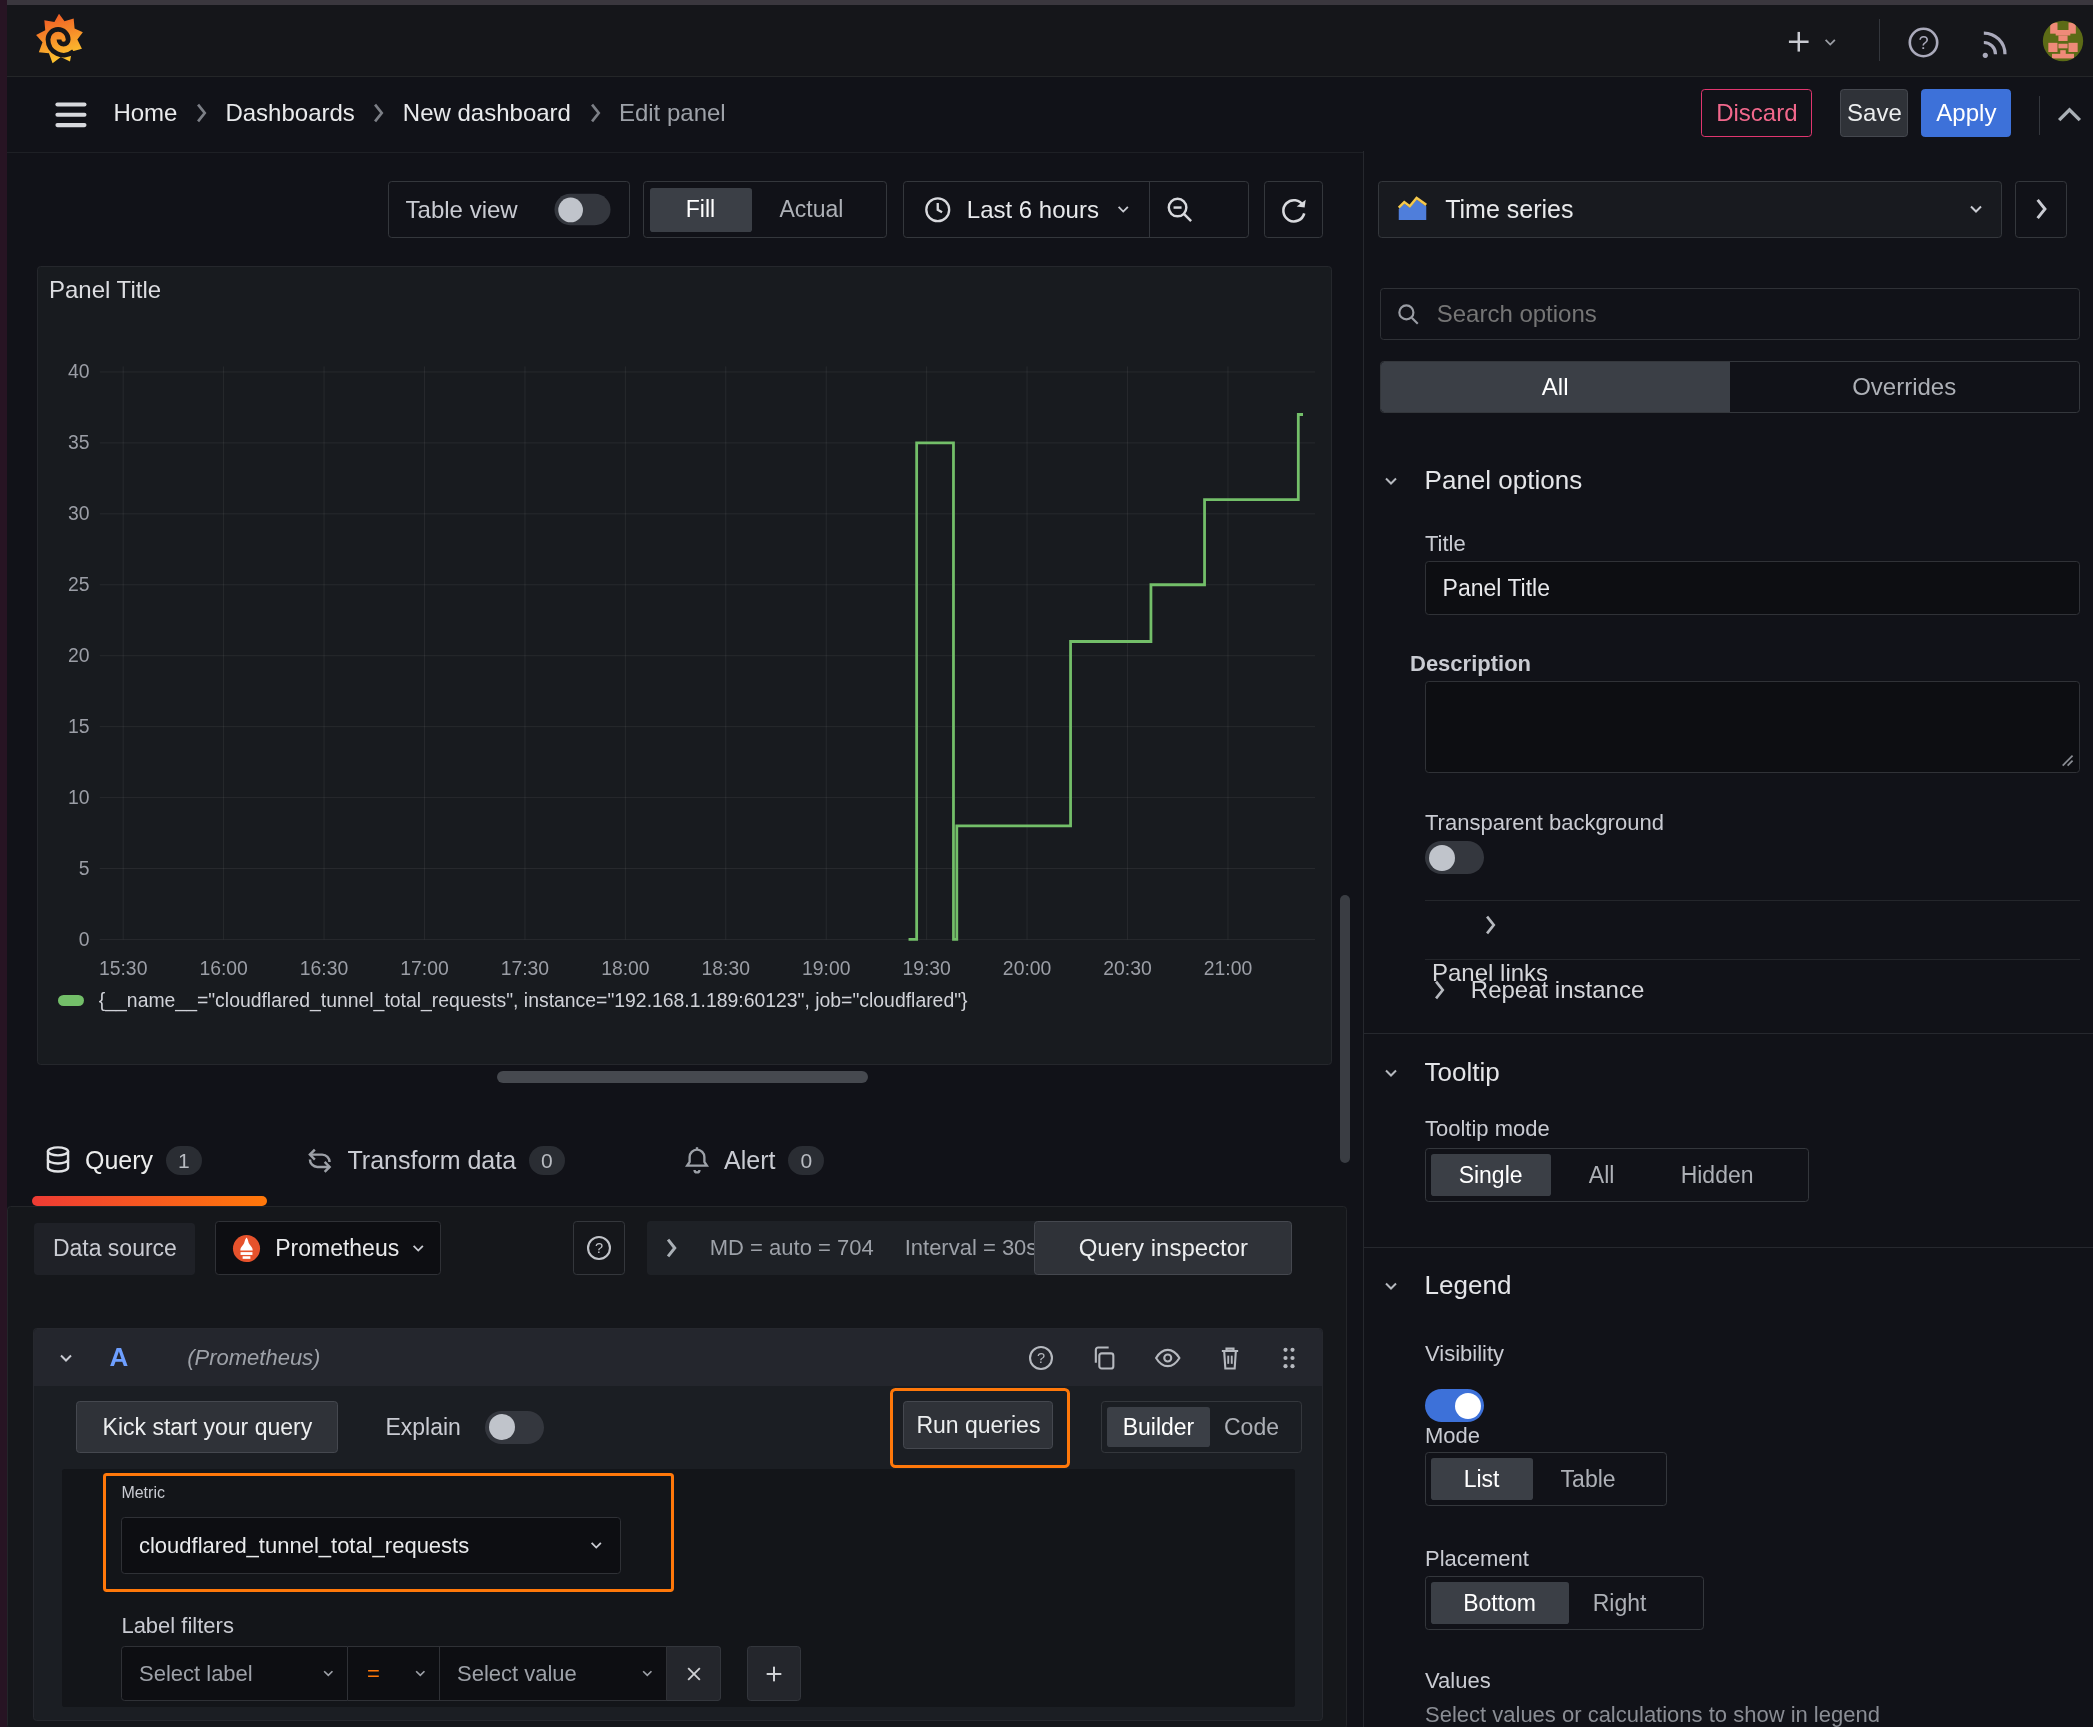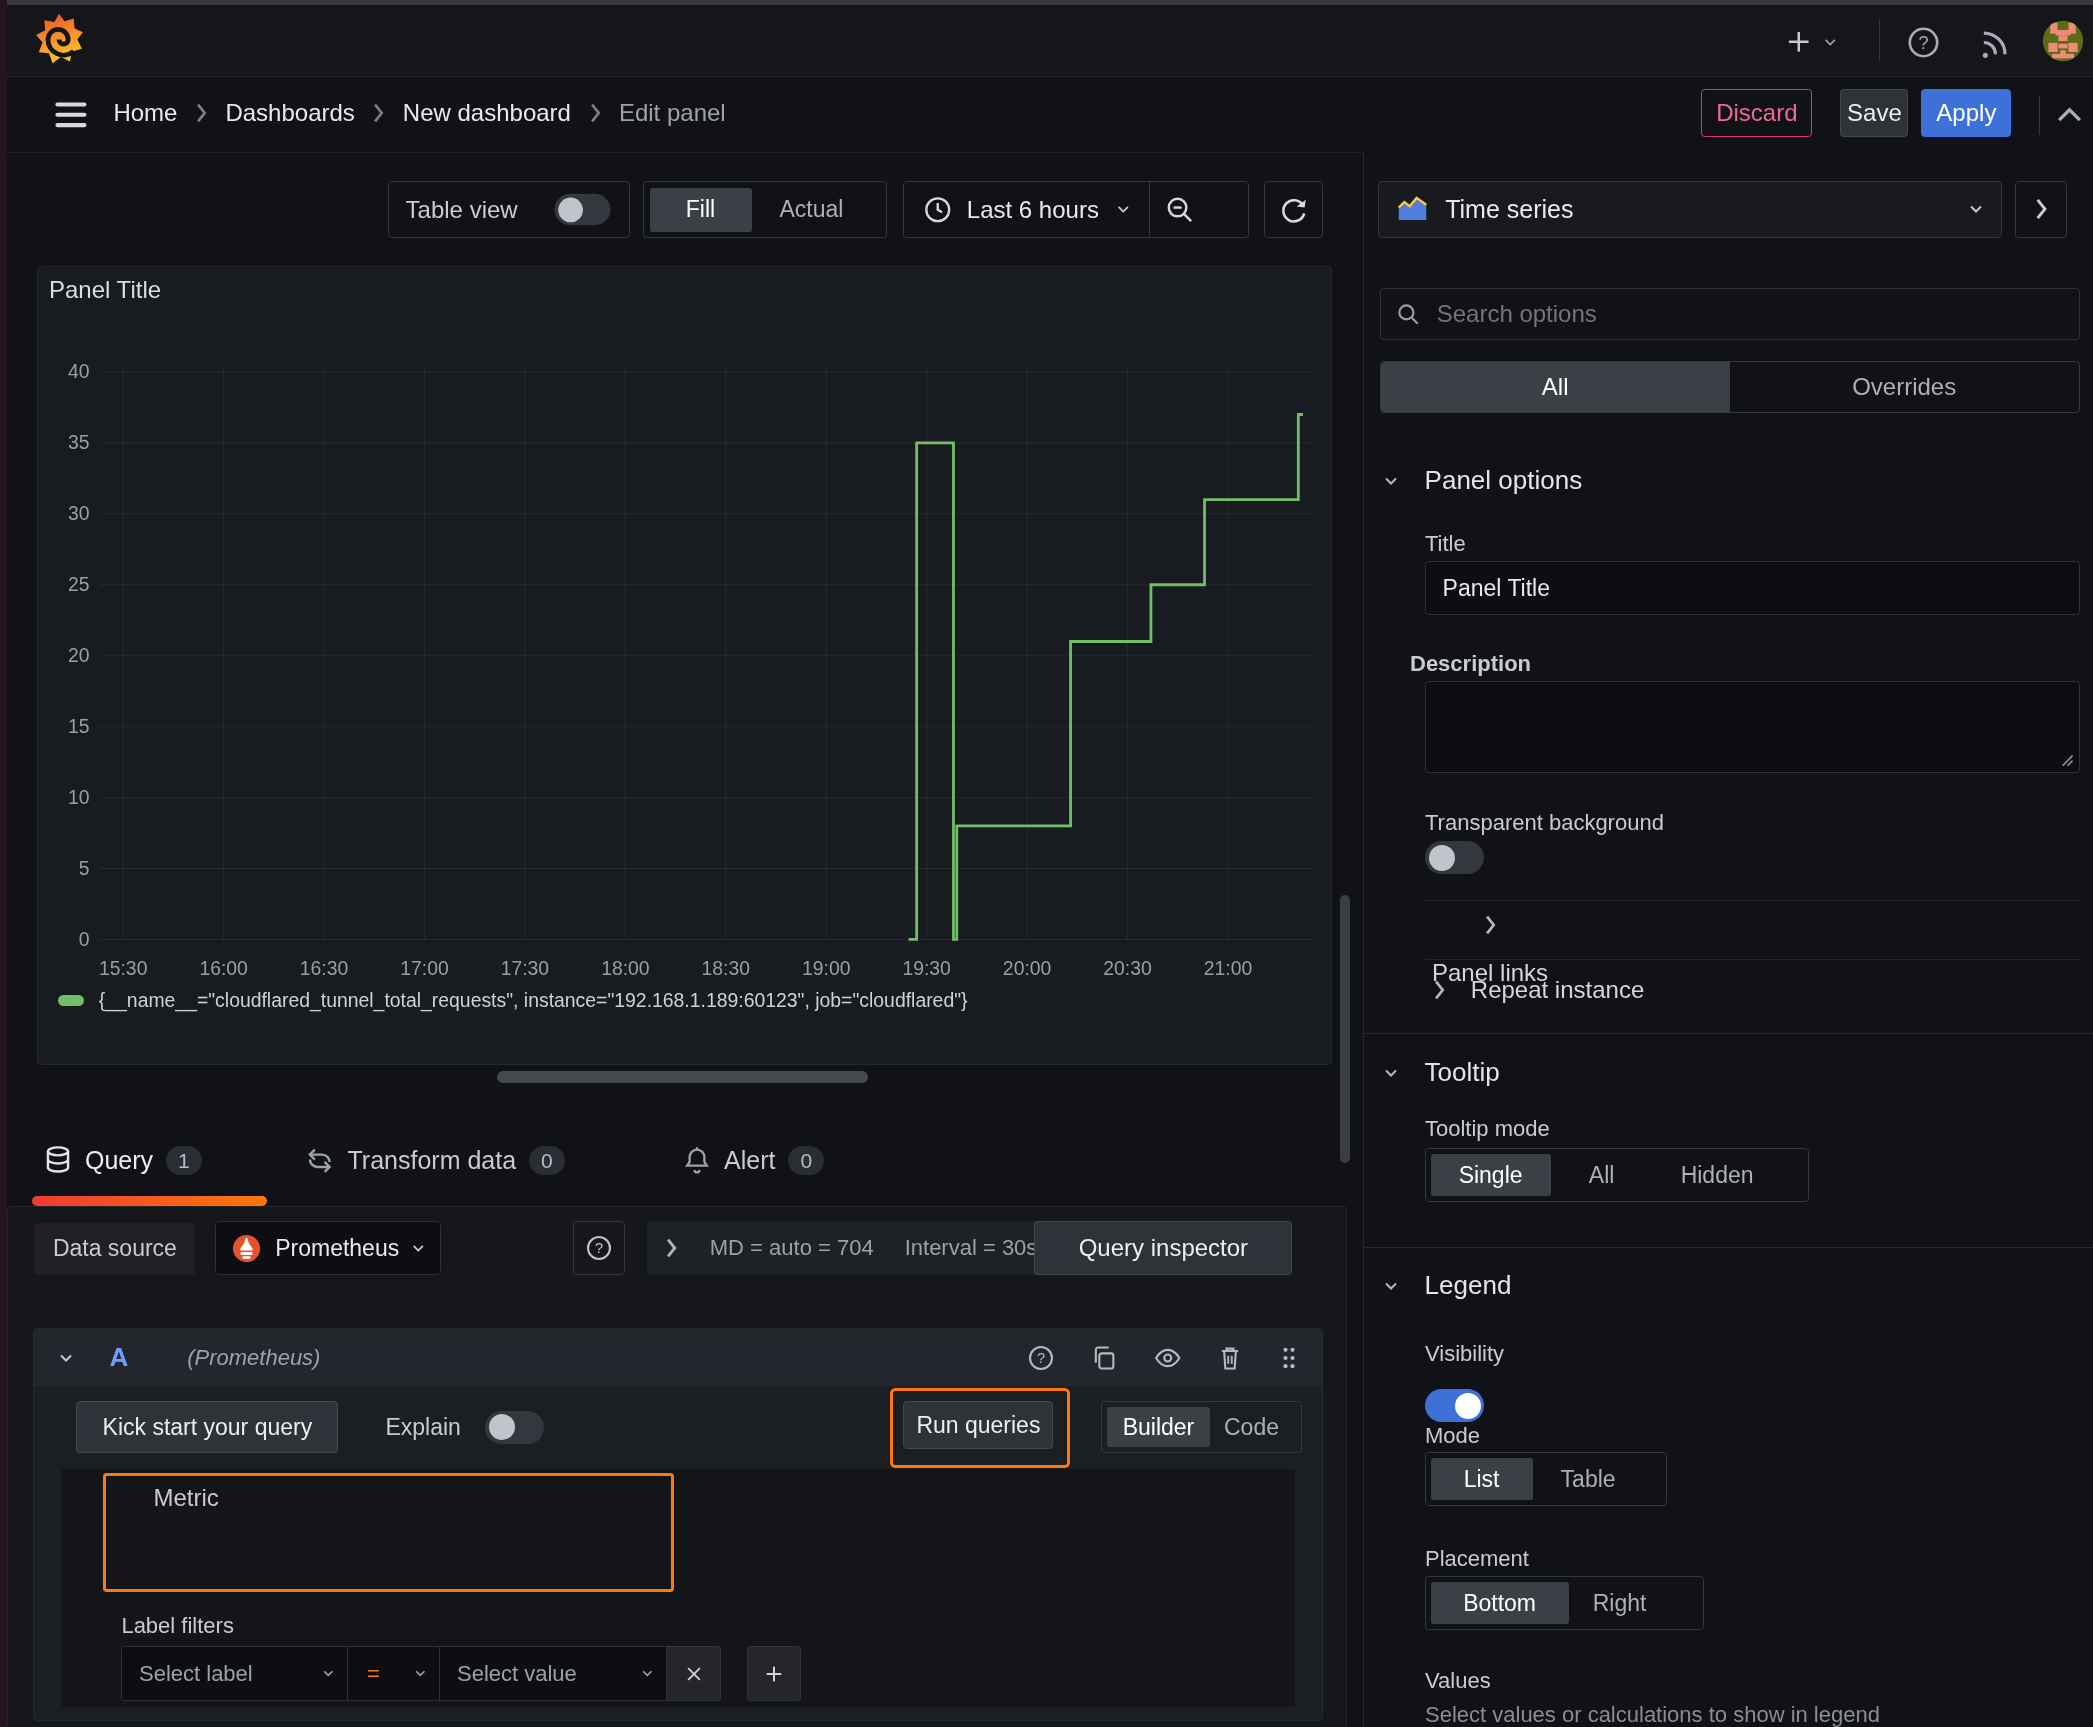--- a/index.html
+++ b/index.html
@@ -320,21 +320,27 @@
       </div>
       <div class="abs hl" style="left:856px;top:59px;width:174px;height:74px;"></div>
       <div class="btn btn-sec abs" style="left:869px;top:72px;width:150px;height:48px;font-size:23px;">Run queries</div>
       <div class="abs seg" style="left:1067px;top:72px;width:201px;height:52px;padding:4.6px;">
         <div class="opt on" style="width:103px;font-size:23px;">Builder</div>
         <div class="opt" style="width:83px;font-size:23px;">Code</div>
       </div>
 
       <div class="abs" style="left:28px;top:140px;width:1233px;height:238px;background:#131519;border-radius:2.8px;">
         <div class="abs hl" style="left:41px;top:3.7px;width:565px;height:113px;border-radius:3.7px;"></div>
-        <span class="abs lbl" style="left:59px;top:14.8px;font-size:24px;margin-left:32px;">Metric</span>
+        <span class="abs lbl" style="left:59px;top:14.8px;font-size:16px;">Metric</span>
+        <div class="abs selectbox" style="left:59px;top:48px;width:500px;height:57px;">
+          <span style="margin-left:16.6px;font-size:22px;color:#e9eaec;">cloudflared_tunnel_total_requests</span>
+          <svg class="ic" style="margin-left:auto;margin-right:14.8px;" width="18.5" height="18.5" viewBox="0 0 24 24">
+              <polyline points="6,9 12,15 18,9" fill="none" stroke="#c9cbd2" stroke-width="2.4"></polyline>
+            </svg>
+        </div>
         <span class="abs lbl" style="left:59px;top:144px;font-size:22px;">Label filters</span>
         <div class="abs row" style="left:59px;top:177px;height:55px;">
           <div class="selectbox" style="width:227px;height:55px;border-radius:3.7px 0 0 3.7px;">
             <span style="margin-left:16.6px;font-size:22px;color:#9da1a8;">Select label</span>
             <svg class="ic" style="margin-left:auto;margin-right:11px;" width="16.6" height="16.6" viewBox="0 0 24 24">
                 <polyline points="6,9 12,15 18,9" fill="none" stroke="#9da1a8" stroke-width="2.4"></polyline>
               </svg>
           </div>
           <div class="selectbox" style="width:92px;height:55px;border-radius:0;border-left:none;">
             <span style="margin-left:18.5px;font-size:22px;color:#ff780a;">=</span>

